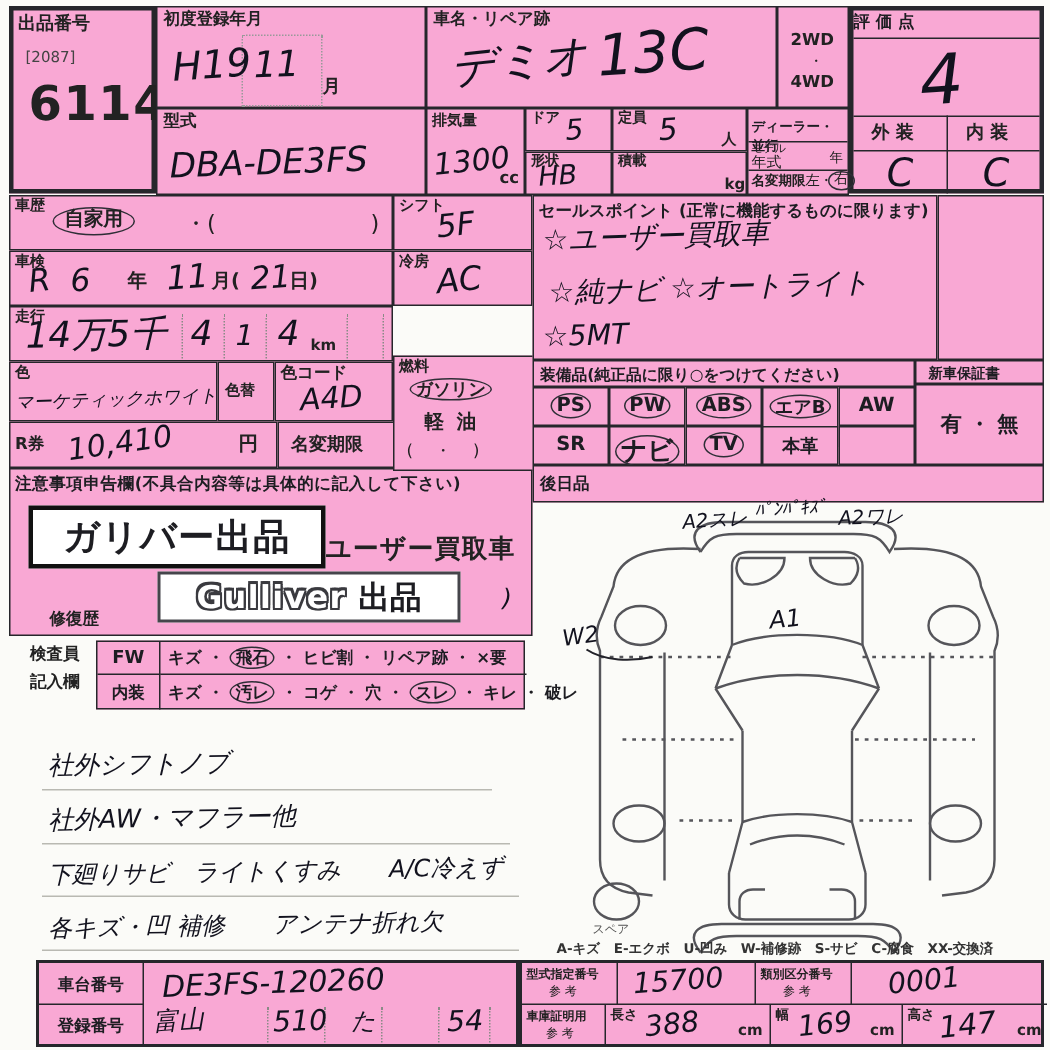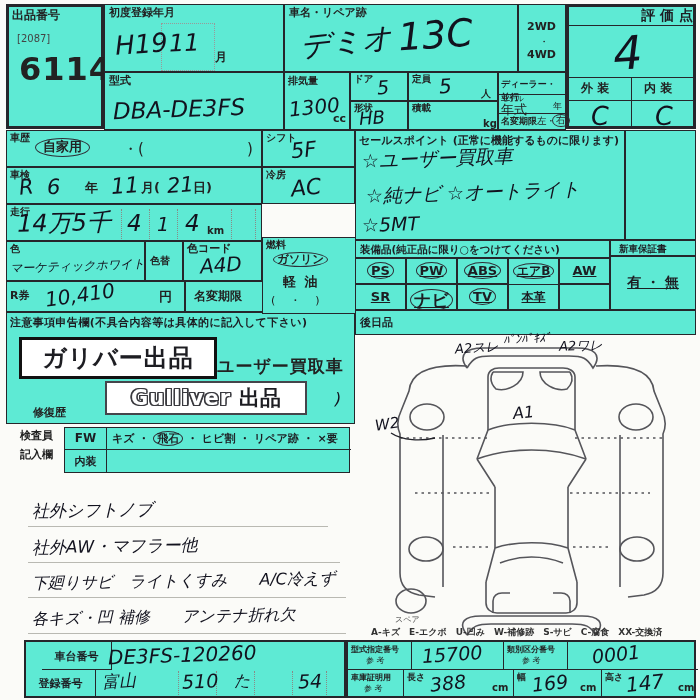--- a/index.html
+++ b/index.html
@@ -1,18 +1,18 @@
 <!DOCTYPE html>
 <html><head>
 <meta charset="utf-8">
 <style>
   html,body{margin:0;padding:0;background:#e9e9e6;}
   .sheet{position:relative;width:700px;height:700px;background:#fbfbf8;overflow:hidden;
          font-family:"DejaVu Sans",sans-serif;color:#1d1d22;}
-  .cell{position:absolute;border:1.4px solid #26262b;box-sizing:border-box;background:#5eead4;text-decoration:underline;}
+  .cell{position:absolute;border:1.4px solid #26262b;box-sizing:border-box;background:#f9a8d4;}
   .thick{border-width:3px;}
   .lbl{position:absolute;font-weight:700;color:#222;line-height:1.15;}
   .pr{position:absolute;color:#222;line-height:1.15;}
   .hw{position:absolute;font-style:italic;color:#12121e;line-height:1.05;white-space:nowrap;}
   .oval{border:1.6px solid #2e2e36;border-radius:50%;padding:1px 7px;}
   .oval.sm{padding:0 3px;border-width:1.4px;}
   .dot-v{position:absolute;border-left:1.5px dotted #8a8a86;width:0;}
   .rule{position:absolute;border-bottom:1.4px solid #b9b9b2;}
   .outline-txt{color:#fff;text-shadow:-1.4px -1.4px 0 #3a3a3f,1.4px -1.4px 0 #3a3a3f,-1.4px 1.4px 0 #3a3a3f,1.4px 1.4px 0 #3a3a3f,0 1.4px 0 #3a3a3f,0 -1.4px 0 #3a3a3f,1.4px 0 0 #3a3a3f,-1.4px 0 0 #3a3a3f;}
   .r1{transform:rotate(-1deg);} .r2{transform:rotate(-2deg);} .r4{transform:rotate(-4deg);}
@@ -43,21 +43,21 @@
   <span class="hw r6" style="left:300px;top:26px;font-size:30px;z-index:3;">デミオ</span>
   <span class="hw r4" style="left:398px;top:16px;font-size:38px;z-index:3;">13C</span>
 
   <div class="cell" style="left:518px;top:4px;width:48px;height:68px;">
     <span class="pr" style="left:8px;top:16px;font-size:11px;font-weight:600;">2WD</span>
     <span class="pr" style="left:20px;top:31px;font-size:10px;">・</span>
     <span class="pr" style="left:8px;top:44px;font-size:11px;font-weight:600;">4WD</span>
   </div>
 
   <div class="cell thick" style="left:566px;top:4px;width:130px;height:125px;">
-    <div style="position:absolute;left:0;top:0;width:100%;height:18px;border-bottom:1.2px solid #26262b;text-align:right;font-size:14px;font-weight:700;">評 価 点</div>
+    <div style="position:absolute;left:0;top:0;width:100%;height:18px;border-bottom:1.2px solid #26262b;text-align:left;font-size:11px;font-weight:700;">評 価 点</div>
     <span class="hw r4" style="left:44px;top:22px;font-size:46px;">4</span>
     <div style="position:absolute;left:0;top:70px;width:100%;height:22px;border-top:1.2px solid #26262b;border-bottom:1.2px solid #26262b;">
       <span class="lbl" style="left:12px;top:4px;font-size:12px;">外 装</span>
       <span class="lbl" style="left:75px;top:4px;font-size:12px;">内 装</span>
     </div>
     <div style="position:absolute;left:62px;top:70px;width:0;height:52px;border-left:1.2px solid #26262b;"></div>
     <span class="hw r2" style="left:22px;top:96px;font-size:26px;">C</span>
     <span class="hw r2" style="left:86px;top:96px;font-size:26px;">C</span>
   </div>
 
@@ -84,21 +84,21 @@
     <span class="pr" style="left:72px;top:15px;font-size:10px;font-weight:600;">人</span>
   </div>
   <div class="cell" style="left:408px;top:101px;width:90px;height:29px;">
     <span class="lbl" style="left:3px;top:1px;font-size:9.5px;">積載</span>
     <span class="pr" style="left:74px;top:16px;font-size:10px;font-weight:600;">kg</span>
   </div>
   <div class="cell" style="left:498px;top:72px;width:68px;height:58px;">
     <div style="position:absolute;left:0;top:0;width:100%;height:22px;border-bottom:1px solid #26262b;font-size:9px;font-weight:600;padding:5px 1px 0 2px;box-sizing:border-box;">ディーラー・並行</div>
     <div style="position:absolute;left:0;top:22px;width:100%;height:18px;border-bottom:1px solid #26262b;">
       <span class="pr" style="left:2px;top:0px;font-size:7.5px;">モデル</span>
-      <span class="pr" style="left:2px;top:8px;font-size:13px;">年式</span>
+      <span class="pr" style="left:2px;top:8px;font-size:10px;">年式</span>
       <span class="pr" style="left:54px;top:6px;font-size:9px;">年</span>
     </div>
     <div style="position:absolute;left:0;top:40px;width:100%;height:18px;">
       <span class="pr" style="left:2px;top:3px;font-size:9px;font-weight:600;">名変期限</span>
       <span class="pr" style="left:38px;top:3px;font-size:9.5px;">左</span>
       <span class="pr" style="left:47px;top:3px;font-size:9.5px;">・</span>
       <span class="pr oval sm" style="left:53px;top:1px;font-size:9.5px;">右</span>
     </div>
   </div>
 
@@ -212,20 +212,21 @@
   <div class="cell" style="left:355px;top:310px;width:341px;height:25px;">
     <span style="position:absolute;left:4px;top:4px;font-size:11px;font-weight:700;">後日品</span>
   </div>
 
   <span class="lbl" style="left:20px;top:430px;font-size:11px;">検査員</span>
   <span class="lbl" style="left:20px;top:449px;font-size:11px;">記入欄</span>
   <div class="cell" style="left:64px;top:427px;width:286px;height:46px;">
     <div style="position:absolute;left:0;top:0;width:42px;height:22px;border-right:1px solid #26262b;border-bottom:1px solid #26262b;text-align:center;font-size:12px;font-weight:700;padding-top:3px;box-sizing:border-box;">FW</div>
     <div style="position:absolute;left:0;top:22px;width:42px;height:23px;border-right:1px solid #26262b;text-align:center;font-size:11px;font-weight:700;padding-top:4px;box-sizing:border-box;">内装</div>
     <div style="position:absolute;left:42px;top:0;width:244px;height:22px;border-bottom:1px solid #26262b;font-size:11px;font-weight:600;padding:3px 0 0 5px;box-sizing:border-box;white-space:nowrap;"><span>キズ</span> ・ <span class="oval sm">飛石</span> ・ <span>ヒビ割</span> ・ <span>リペア跡</span> ・ <span>×要</span></div>
+    <div style="position:absolute;left:42px;top:22px;width:244px;height:23px;font-size:11px;font-weight:600;padding:4px 0 0 5px;box-sizing:border-box;white-space:nowrap;"><span>キズ</span> ・ <span class="oval sm">汚レ</span> ・ <span>コゲ</span> ・ <span>穴</span> ・ <span class="oval sm">スレ</span> ・ <span>キレ</span> ・ <span>破レ</span></div>
   </div>
 
   <div class="rule" style="left:28px;top:500px;width:300px;height:26px;">
     <span class="hw r1" style="left:4px;top:2px;font-size:17px;">社外シフトノブ</span>
   </div>
   <div class="rule" style="left:28px;top:536px;width:312px;height:26px;">
     <span class="hw r1" style="left:4px;top:2px;font-size:17px;">社外AW・マフラー他</span>
   </div>
   <div class="rule" style="left:28px;top:571px;width:318px;height:26px;">
     <span class="hw r1" style="left:4px;top:2px;font-size:16px;">下廻りサビ　ライトくすみ　　A/C冷えず</span>
@@ -284,21 +285,21 @@
     <span class="hw" style="left:100px;top:6px;font-size:13px;transform:rotate(-4deg);">A2スレ</span>
     <span class="hw" style="left:148px;top:-2px;font-size:12px;transform:rotate(-3deg);">ﾊﾟﾝﾊﾟｷｽﾞ</span>
     <span class="hw" style="left:204px;top:4px;font-size:13px;transform:rotate(-2deg);">A2ワレ</span>
     <span class="hw" style="left:158px;top:70px;font-size:16px;transform:rotate(-6deg);">A1</span>
     <span class="hw" style="left:20px;top:82px;font-size:15px;transform:rotate(-8deg);">W2</span>
     <span class="pr" style="left:40px;top:280px;font-size:8px;color:#555;">スペア</span>
     <div style="position:absolute;left:16px;top:291px;width:320px;font-size:9px;font-weight:600;color:#333;white-space:nowrap;">A-キズ　E-エクボ　U-凹み　W-補修跡　S-サビ　C-腐食　XX-交換済</div>
   </div>
 
   <div class="cell" style="left:24px;top:640px;width:322px;height:58px;border-width:2px;">
-    <div style="position:absolute;left:16px;top:0;width:70px;height:28px;border-right:1px solid #26262b;border-bottom:1px solid #26262b;font-size:11px;font-weight:700;text-align:center;padding-top:7px;box-sizing:border-box;">車台番号</div>
+    <div style="position:absolute;left:0;top:0;width:70px;height:28px;border-right:1px solid #26262b;border-bottom:1px solid #26262b;font-size:11px;font-weight:700;text-align:center;padding-top:7px;box-sizing:border-box;">車台番号</div>
     <div style="position:absolute;left:0;top:28px;width:70px;height:26px;border-right:1px solid #26262b;font-size:11px;font-weight:700;text-align:center;padding-top:6px;box-sizing:border-box;">登録番号</div>
     <span class="hw r2" style="left:82px;top:3px;font-size:20px;">DE3FS-120260</span>
     <div class="dot-v" style="left:152px;top:29px;height:24px;"></div>
     <div class="dot-v" style="left:190px;top:29px;height:24px;"></div>
     <div class="dot-v" style="left:228px;top:29px;height:24px;"></div>
     <div class="dot-v" style="left:266px;top:29px;height:24px;"></div>
     <div class="dot-v" style="left:300px;top:29px;height:24px;"></div>
     <span class="hw r4" style="left:76px;top:31px;font-size:17px;">富山</span>
     <span class="hw r2" style="left:156px;top:30px;font-size:19px;">510</span>
     <span class="hw" style="left:208px;top:31px;font-size:16px;">た</span>

